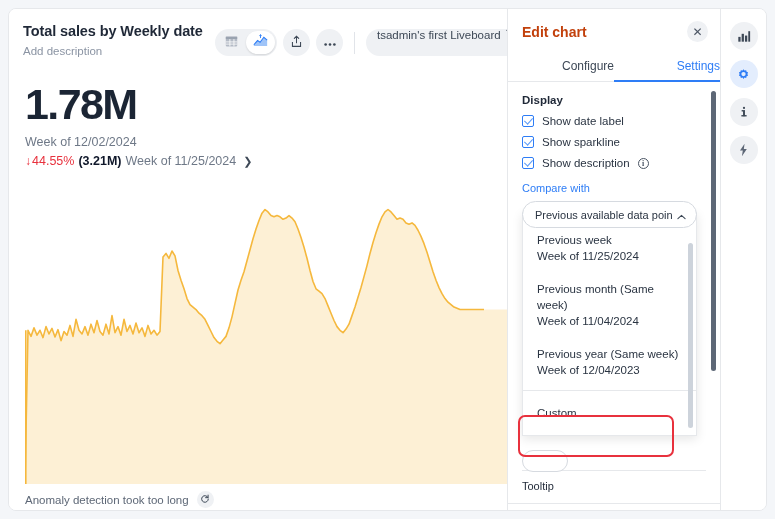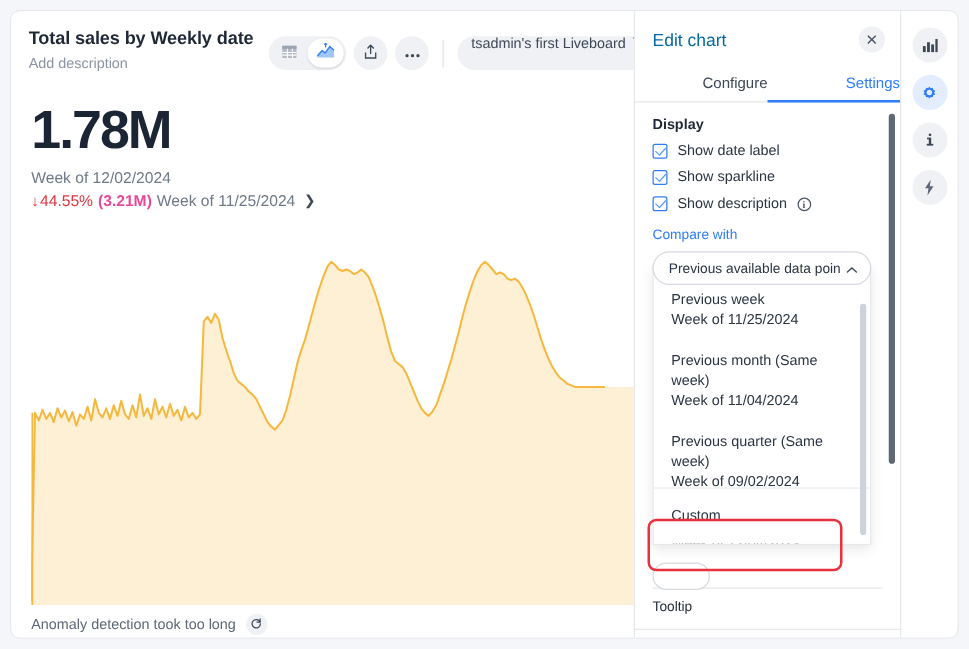--- a/index.html
+++ b/index.html
@@ -79,21 +79,21 @@
     font-size: 43px; font-weight: bold; color: #1B2534;
     letter-spacing: -1.6px; line-height: 46px;
   }
   .kpi-date { font-size: 12.5px; color: #6E7887; margin-top: 7px; line-height: 16px; }
   .kpi-cmp {
     font-size: 12.5px; margin-top: 3px; line-height: 17px;
     display: flex; align-items: center; gap: 0px; cursor: pointer;
   }
   .kpi-arrow { color: #E8313D; font-size: 12px; margin-right: 1px; }
   .kpi-pct { color: #E8313D; }
-  .kpi-abs { color: #ec4899; font-weight: bold; margin-left: 4px; }
+  .kpi-abs { color: #0f172a; font-weight: bold; margin-left: 4px; }
   .kpi-prev { color: #6E7887; margin-left: 4px; }
   .kpi-chev { color: #3D4856; font-size: 11px; margin-left: 7px; }
   
   .spark { position: absolute; left: 16px; top: 170px; width: 495px; height: 305px; }
   .spark svg { display: block; width: 100%; height: 100%; }
   .foot {
     position: absolute; left: 16px; top: 482px;
     display: flex; align-items: center; gap: 8px;
   }
   .foot-text { font-size: 11.5px; color: #5D6776; }
@@ -105,21 +105,21 @@
   
   .panel {
     position: absolute; right: 46px; top: 0;
     width: 213px; height: 100%;
     background: #FFFFFF;
     border-left: 1px solid #E6E8EB;
   }
   .panel-hdr {
     position: relative; height: 46px; padding: 15px 0 0 14px;
   }
-  .panel-title { font-size: 14px; font-weight: normal; color: #0369a1; }
+  .panel-title { font-size: 14px; font-weight: bold; color: #c2410c; }
   .panel-close {
     position: absolute; right: 12px; top: 12px;
     width: 21px; height: 21px; border-radius: 999px; background: #EFF1F4;
     display: flex; align-items: center; justify-content: center;
     cursor: pointer; border: none; color: #4A5463; font-size: 12px;
     font-family: "Liberation Sans", sans-serif; line-height: 1;
   }
   .tabs {
     display: flex; height: 27px; border-bottom: 1px solid #E6E8EB;
   }
@@ -376,24 +376,20 @@
       <div class="dd">
         <div class="dd-scroll">
           <div class="dd-clip-top">Week of 11/25/2024</div>
           <div class="dd-item">
             <div class="dd-item-t">Previous week</div>
             <div class="dd-item-s">Week of 11/25/2024</div>
           </div>
           <div class="dd-item">
             <div class="dd-item-t">Previous month (Same week)</div>
             <div class="dd-item-s">Week of 11/04/2024</div>
-          </div>
-          <div class="dd-item">
-            <div class="dd-item-t">Previous quarter (Same week)</div>
-            <div class="dd-item-s">Week of 09/02/2024</div>
           </div>
           <div class="dd-item">
             <div class="dd-item-t">Previous year (Same week)</div>
             <div class="dd-item-s">Week of 12/04/2023</div>
           </div>
         </div>
         <div class="dd-sep" style="position:absolute;left:0;right:0;bottom:44px;"></div>
         <div class="dd-custom">
           <span class="dd-custom-lbl">Custom</span>
         </div>

